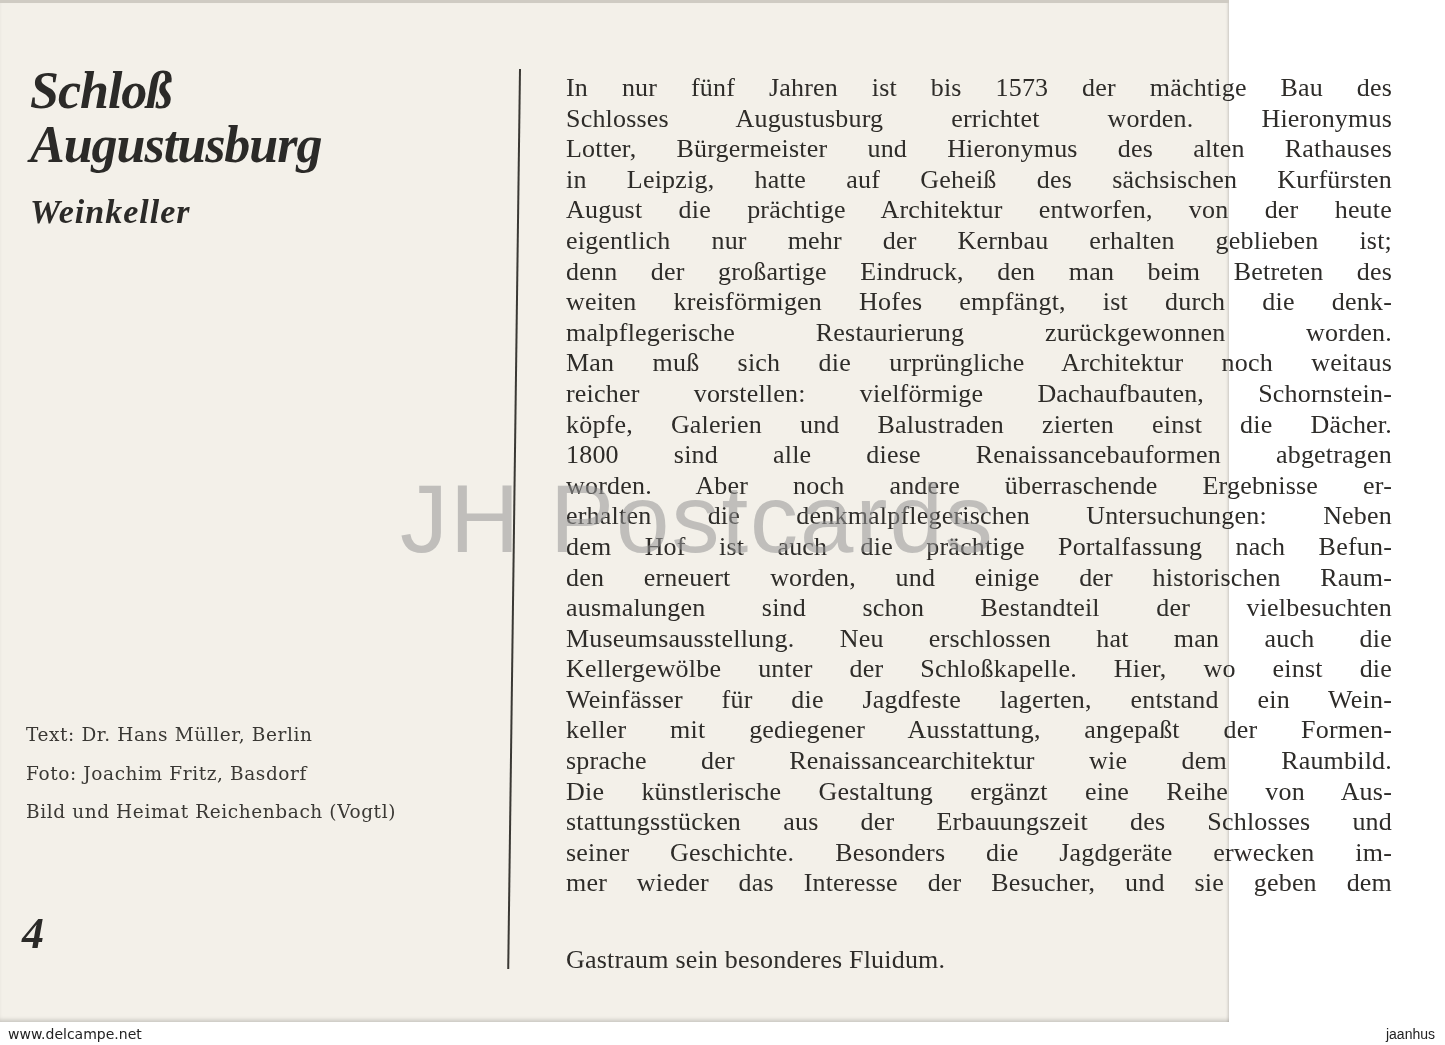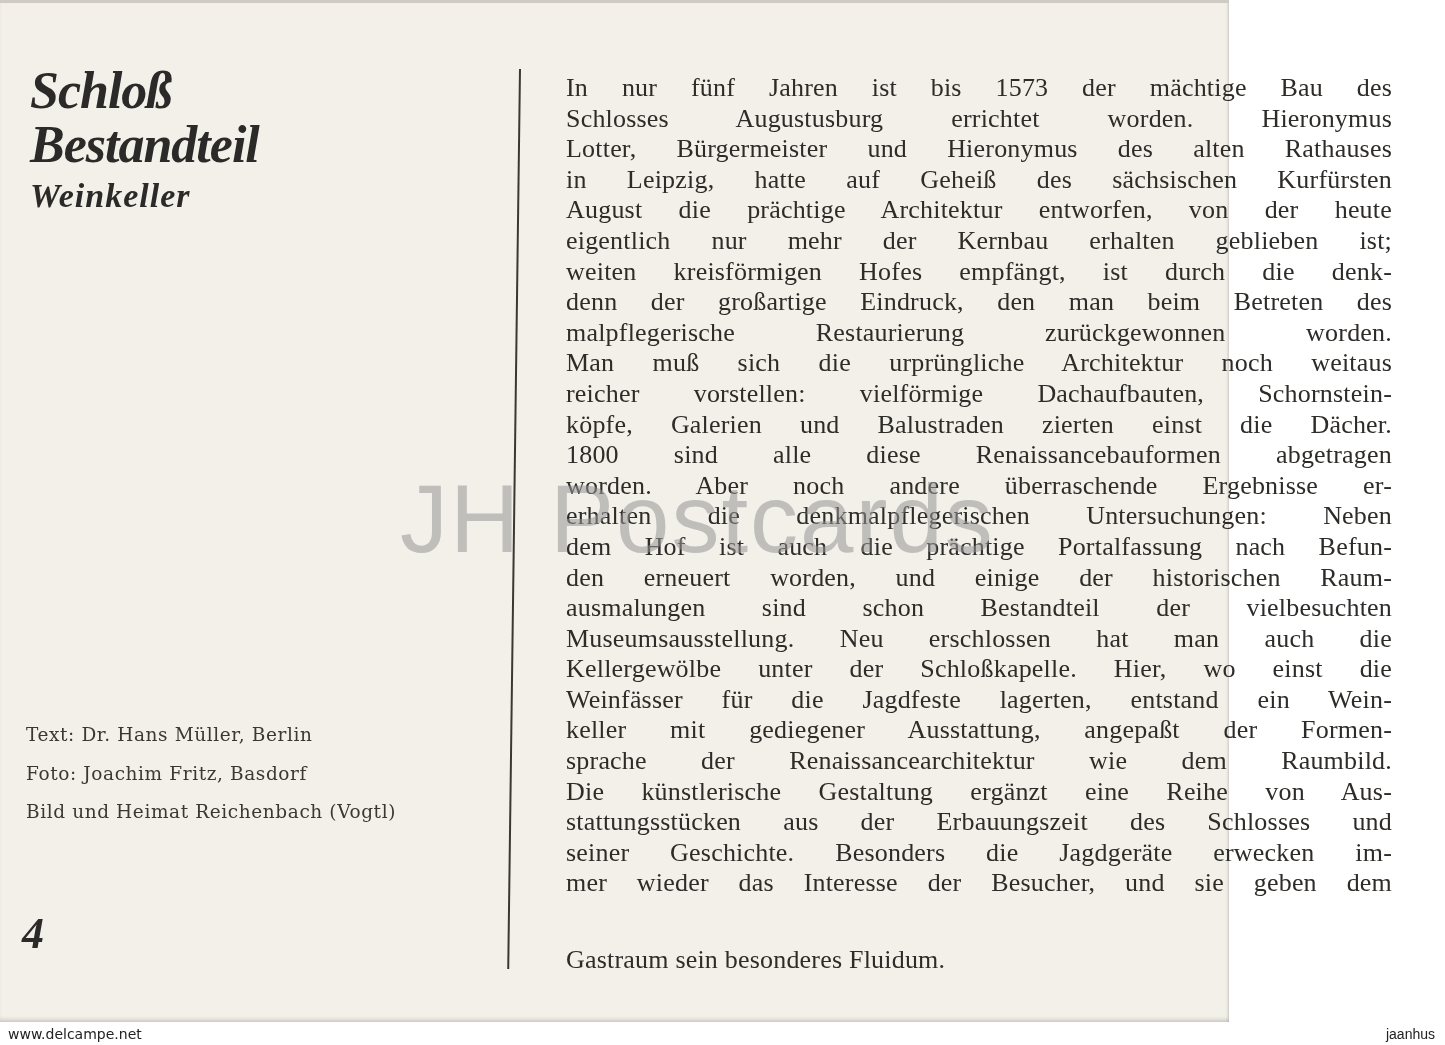--- a/index.html
+++ b/index.html
@@ -15,21 +15,21 @@
       border-top: 3px solid #cfcbc3;
       box-sizing: border-box;
     }
     .title {
       position: absolute; left: 30px; top: 62px;
       font-family: "Liberation Serif", serif; font-style: italic; font-weight: bold;
       color: #2b2a28; line-height: 1;
     }
     .title .l1 { font-size: 52px; display:block; letter-spacing: -1px; }
     .title .l2 { font-size: 52px; display:block; margin-top: 2px; letter-spacing: -1px; }
-    .title .l3 { font-size: 34px; display:block; margin-top: 8px; letter-spacing: 1px; font-weight: bold; }
+    .title .l3 { font-size: 34px; display:block; margin-top: 24px; letter-spacing: 1px; font-weight: bold; }
     .credits {
       position: absolute; left: 26px; top: 713px;
       font-family: "DejaVu Serif", serif; font-size: 18.5px; color: #3a3834;
       line-height: 38.5px; letter-spacing: 0.6px;
     }
     .credits div { white-space: nowrap; }
     .cardnum {
       position: absolute; left: 22px; top: 905px;
       font-family: "Liberation Serif", serif; font-style: italic; font-weight: bold;
       font-size: 44px; color: #2b2a28;
@@ -62,43 +62,43 @@
       position: absolute; right: 10px; top: 1026px;
       font-family: Liberation Sans, sans-serif; font-size: 14px; color: #222; text-align: center;
     }
   </style>
 </head>
 <body>
 
 <div class="card">
   <div class="title">
     <span class="l1">Schloß</span>
-    <span class="l2">Bestandteil</span>
+    <span class="l2">Augustusburg</span>
     <span class="l3">Weinkeller</span>
   </div>
 
   <div class="credits">
     <div>Text: Dr. Hans Müller, Berlin</div>
     <div>Foto: Joachim Fritz, Basdorf</div>
     <div>Bild und Heimat Reichenbach (Vogtl)</div>
   </div>
 
   <div class="cardnum">4</div>
 
   <div class="divider"></div>
 
   <div class="body-text">
     <span class="line">In nur fünf Jahren ist bis 1573 der mächtige Bau des</span>
     <span class="line">Schlosses Augustusburg errichtet worden. Hieronymus</span>
     <span class="line">Lotter, Bürgermeister und Hieronymus des alten Rathauses</span>
     <span class="line">in Leipzig, hatte auf Geheiß des sächsischen Kurfürsten</span>
     <span class="line">August die prächtige Architektur entworfen, von der heute</span>
     <span class="line">eigentlich nur mehr der Kernbau erhalten geblieben ist;</span>
+    <span class="line">denn der großartige Eindruck, den man beim Betreten des</span>
     <span class="line">weiten kreisförmigen Hofes empfängt, ist durch die denk-</span>
-    <span class="line">denn der großartige Eindruck, den man beim Betreten des</span>
     <span class="line">malpflegerische Restaurierung zurückgewonnen worden.</span>
     <span class="line">Man muß sich die urprüngliche Architektur noch weitaus</span>
     <span class="line">reicher vorstellen: vielförmige Dachaufbauten, Schornstein-</span>
     <span class="line">köpfe, Galerien und Balustraden zierten einst die Dächer.</span>
     <span class="line">1800 sind alle diese Renaissancebauformen abgetragen</span>
     <span class="line">worden. Aber noch andere überraschende Ergebnisse er-</span>
     <span class="line">erhalten die denkmalpflegerischen Untersuchungen: Neben</span>
     <span class="line">dem Hof ist auch die prächtige Portalfassung nach Befun-</span>
     <span class="line">den erneuert worden, und einige der historischen Raum-</span>
     <span class="line">ausmalungen sind schon Bestandteil der vielbesuchten</span>

